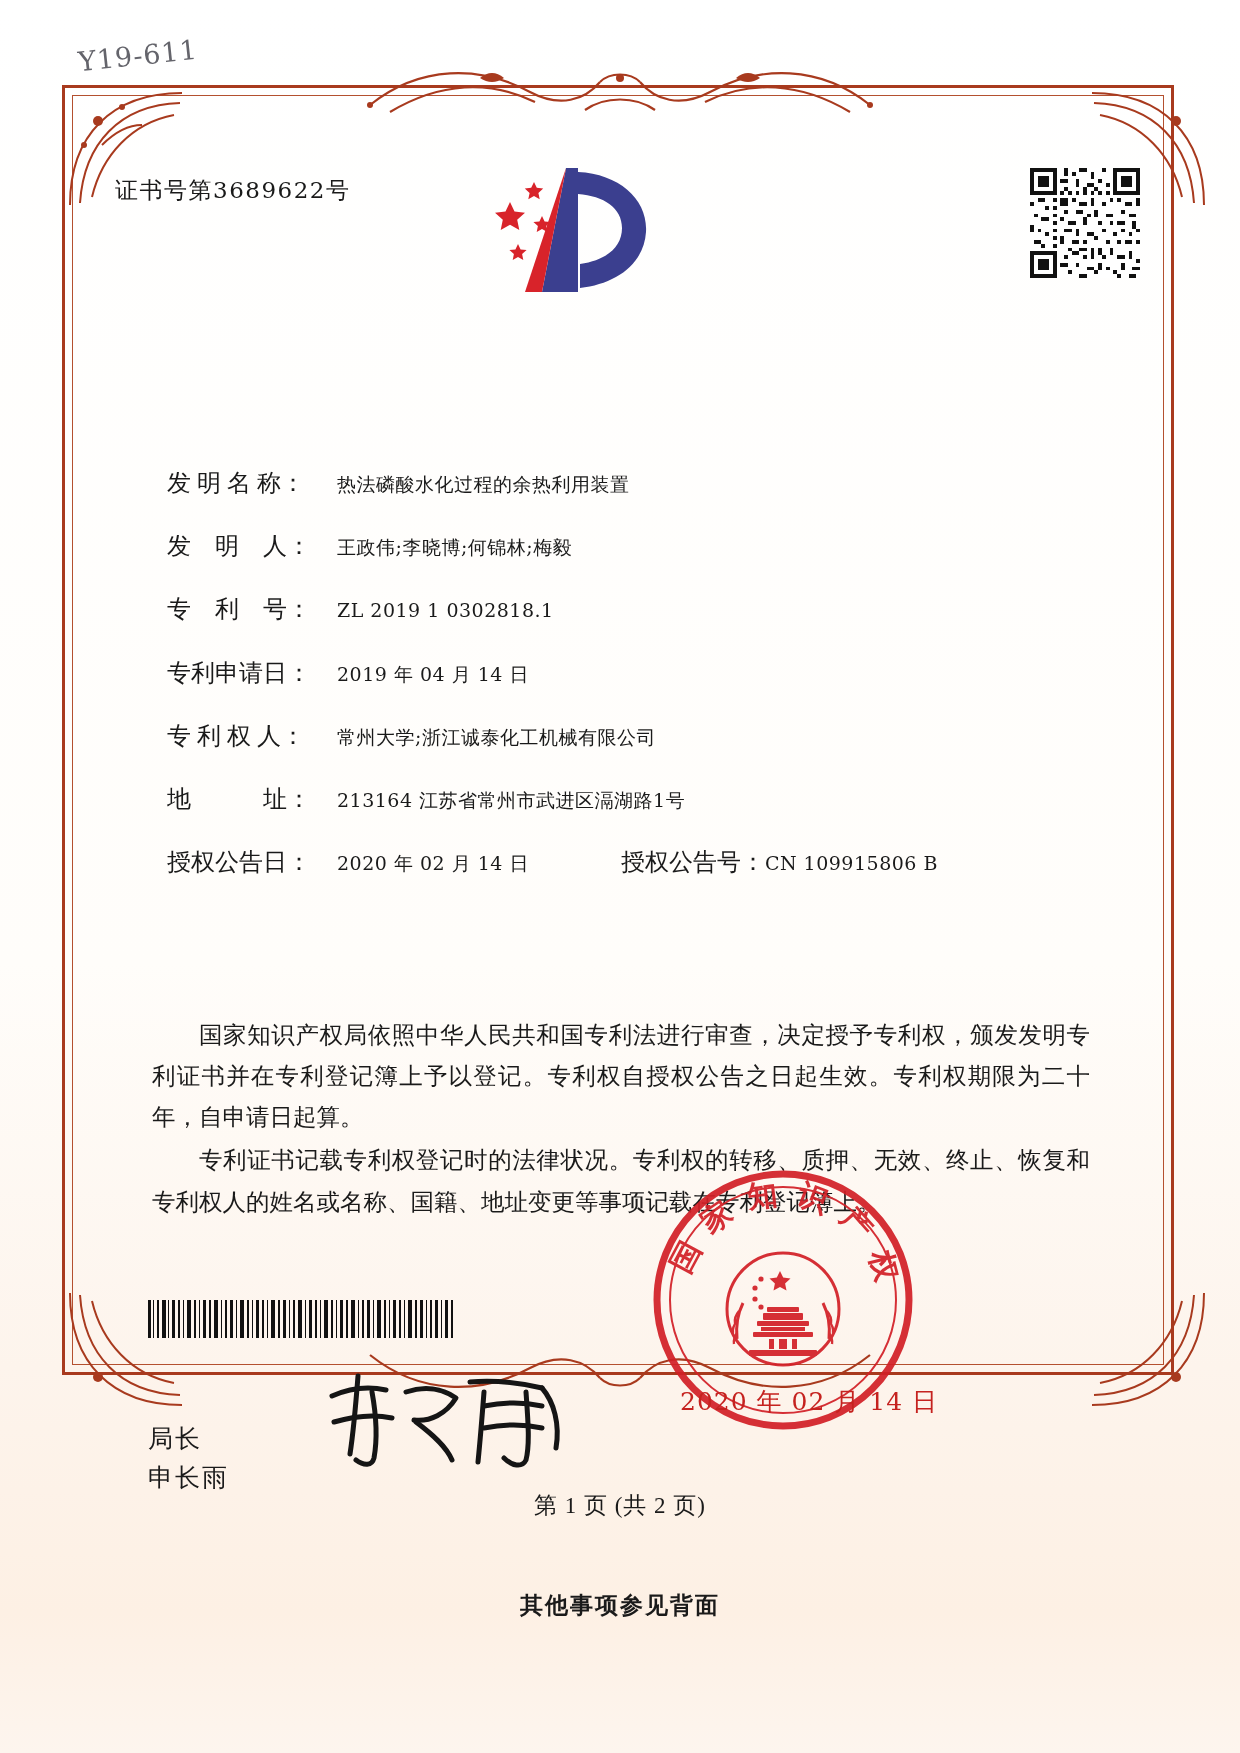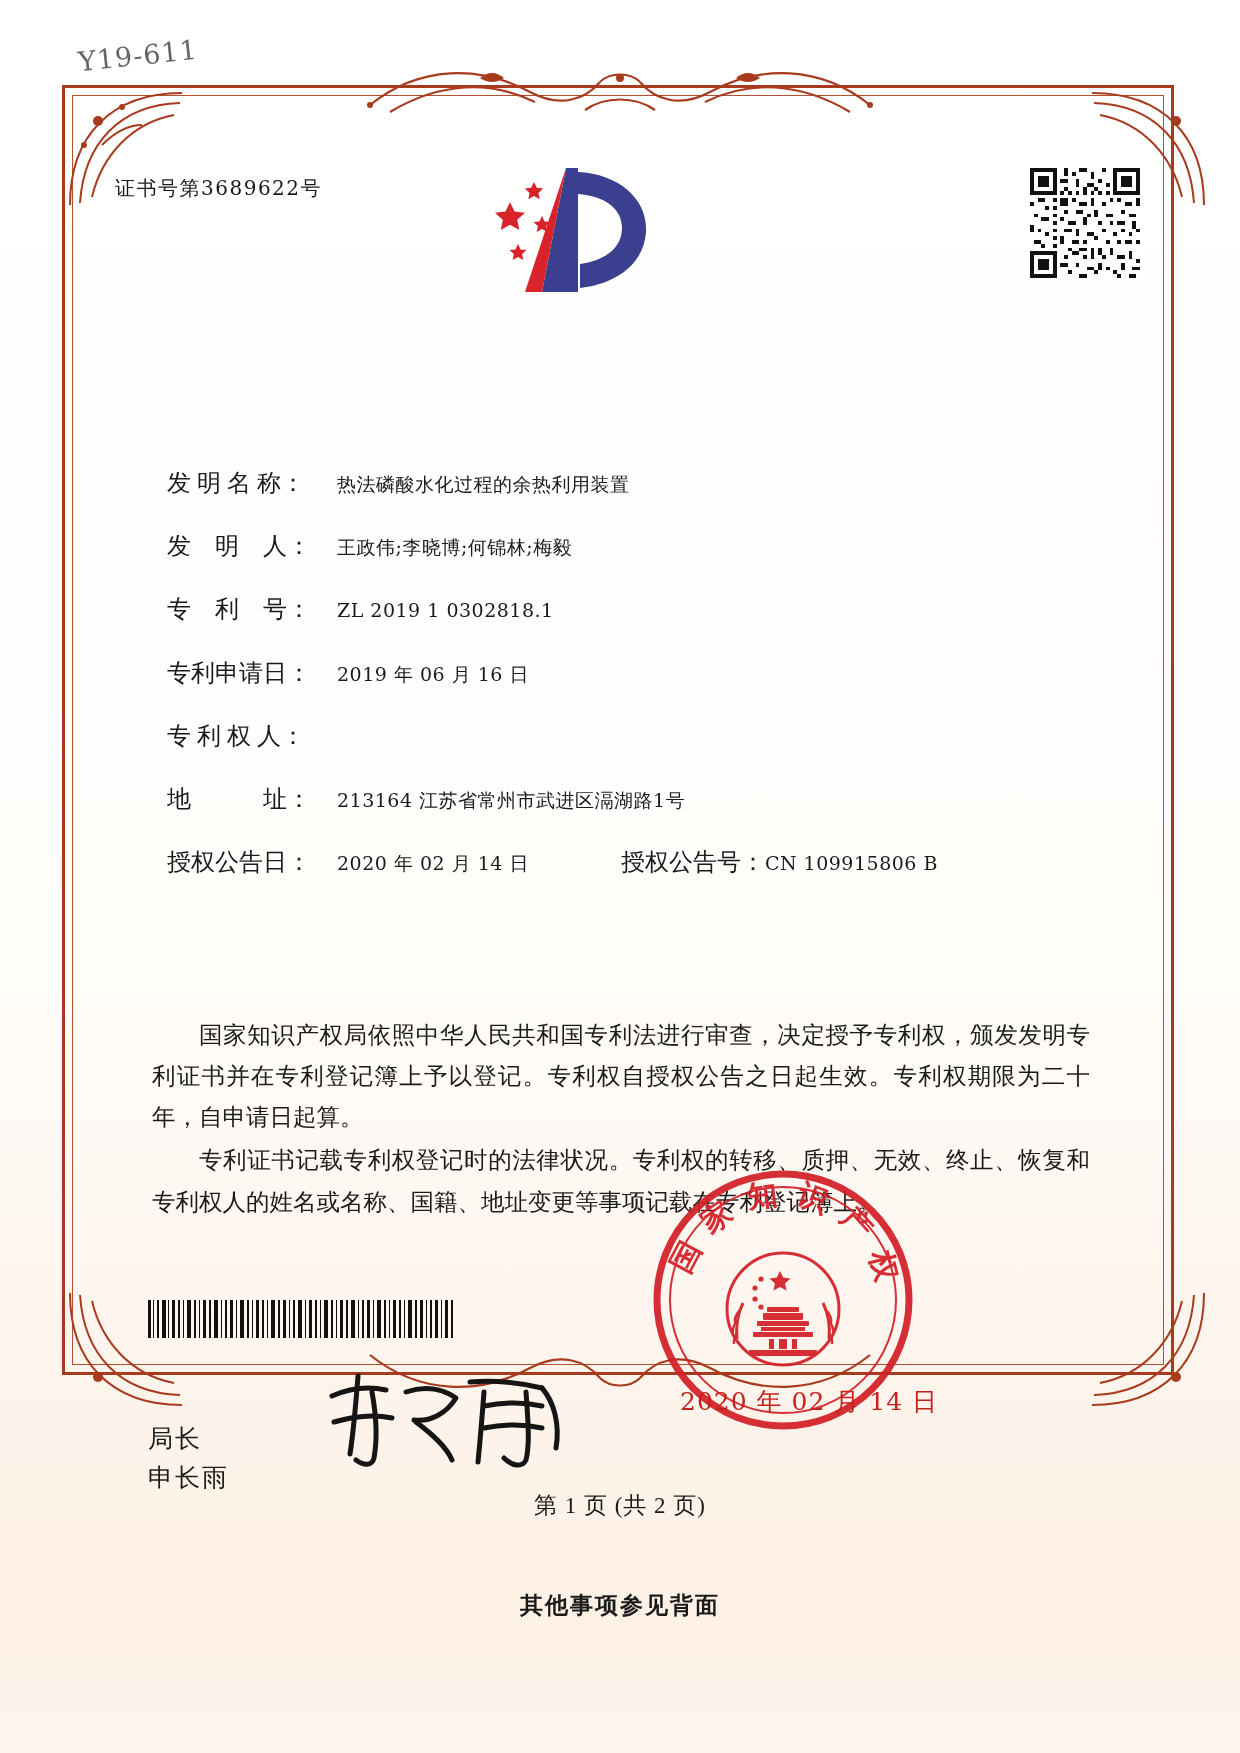--- a/index.html
+++ b/index.html
@@ -67,21 +67,21 @@
   .orn-tl { left: 62px;  top: 85px;   }
   .orn-tr { left: 1062px; top: 85px;  transform: scaleX(-1); }
   .orn-bl { left: 62px;  top: 1263px; transform: scaleY(-1); }
   .orn-br { left: 1062px; top: 1263px; transform: scale(-1,-1); }
 
   
   .cert-no {
     position: absolute;
     left: 115px;
     top: 175px;
-    font-size: 20px;
+    font-size: 23px;
     letter-spacing: 1.5px;
     font-family: "DejaVu Serif", serif;
   }
 
   
   .logo { position: absolute; left: 470px; top: 160px; }
 
   
   .qr { position: absolute; right: 100px; top: 168px; }
 
@@ -351,24 +351,25 @@
     <div class="field">
       <span class="label tight">发　明　人：</span>
       <span class="value">王政伟;李晓博;何锦林;梅毅</span>
     </div>
     <div class="field">
       <span class="label tight">专　利　号：</span>
       <span class="value">ZL 2019 1 0302818.1</span>
     </div>
     <div class="field">
       <span class="label tight">专利申请日：</span>
-      <span class="value">2019 年 06 月 16 日</span>
+      <span class="value">2019 年 04 月 14 日</span>
     </div>
     <div class="field">
       <span class="label tight">专 利 权 人：</span>
+      <span class="value">常州大学;浙江诚泰化工机械有限公司</span>
     </div>
     <div class="field">
       <span class="label tight">地　　　址：</span>
       <span class="value">213164 江苏省常州市武进区滆湖路1号</span>
     </div>
     <div class="field two-col">
       <span class="label tight">授权公告日：</span>
       <span class="value">2020 年 02 月 14 日</span>
       <span class="label2">授权公告号：</span>
       <span class="value">CN 109915806 B</span>

